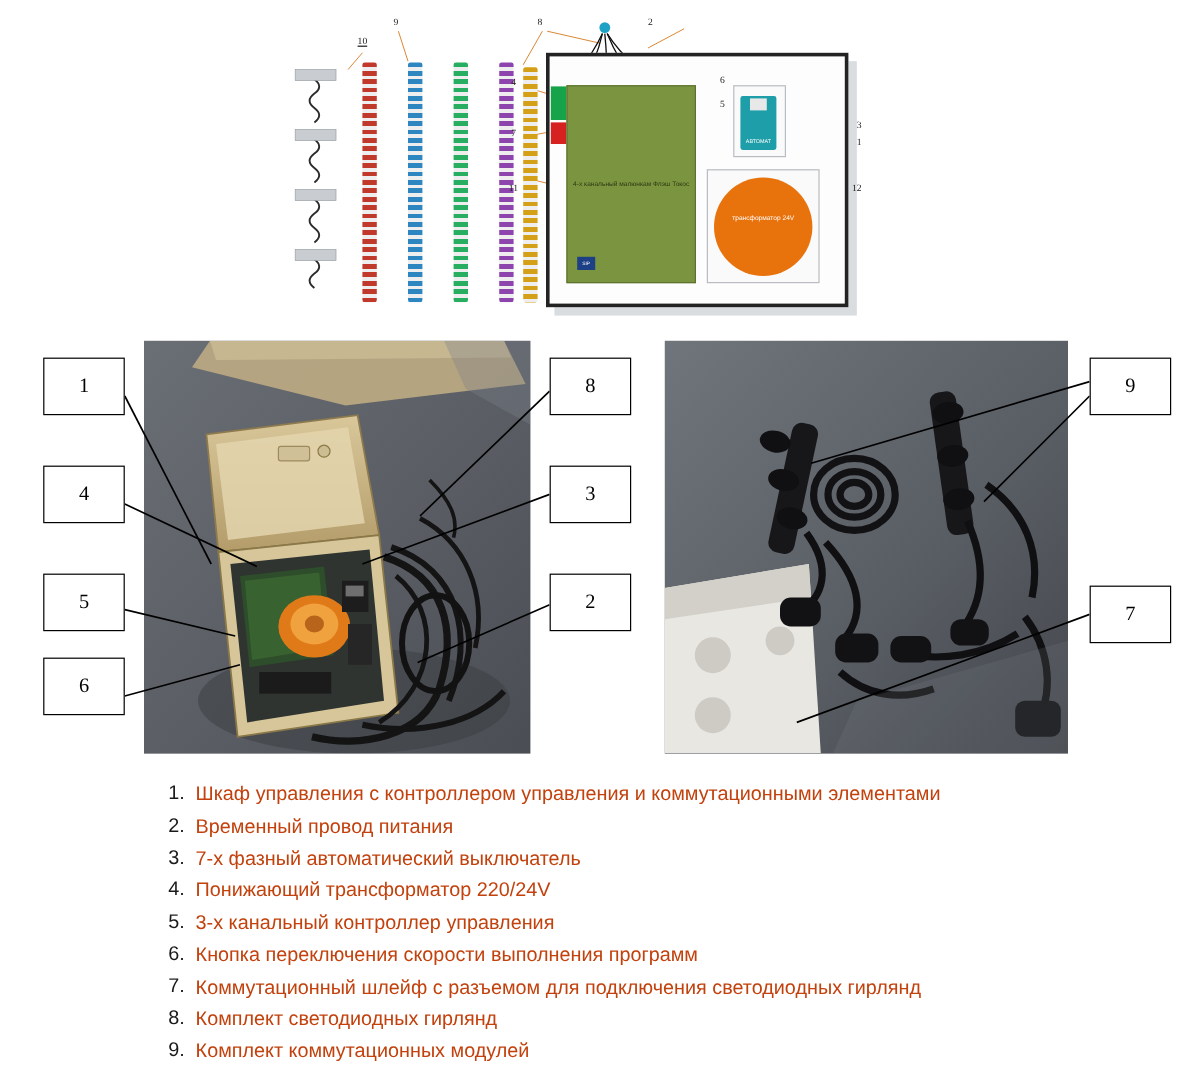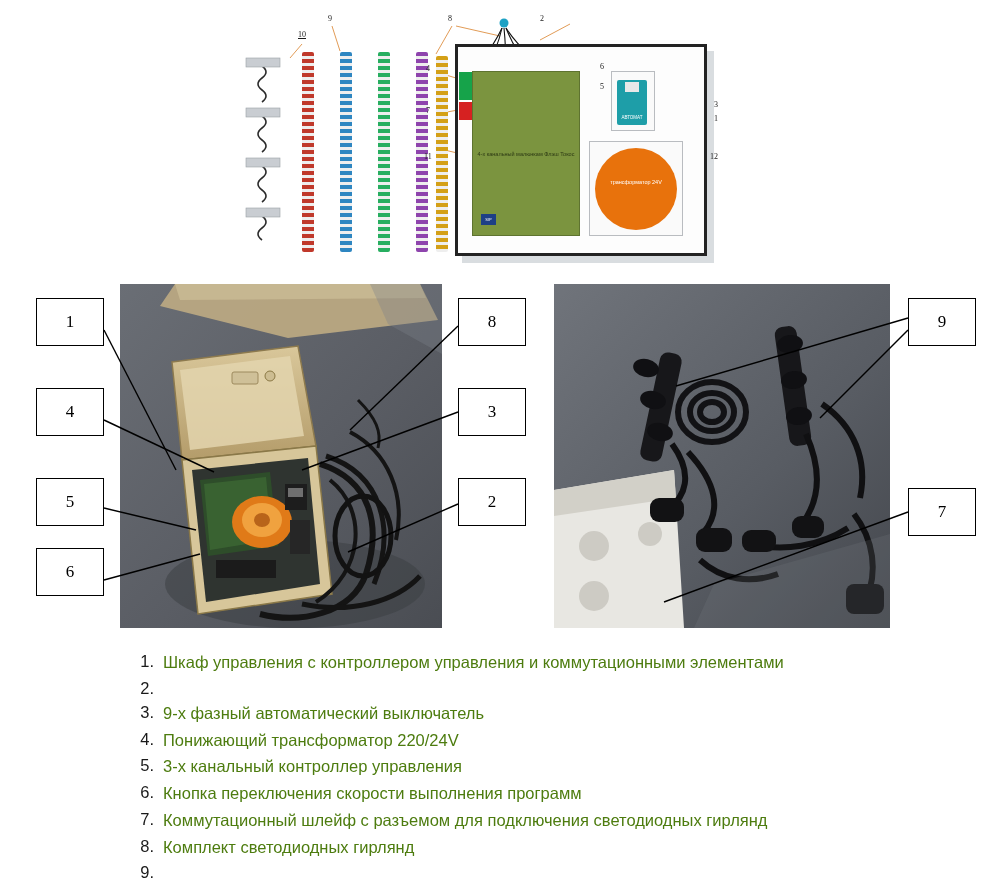--- a/index.html
+++ b/index.html
@@ -82,21 +82,21 @@
     display:flex; align-items:center; justify-content:center;
   }
 
   
   .legend { position:absolute; left:135px; top:652px; width:830px; }
   .legend-row { display:flex; align-items:flex-start; margin-bottom:5px; }
   .legend-num {
     width:28px; flex:0 0 28px; text-align:right; padding-right:9px;
     font-size:16.5px; color:#1a1a1a;
   }
-  .legend-text { font-size:16.5px; color:#4d7c0f; line-height:1.32; }
+  .legend-text { font-size:16.5px; color:#c2410c; line-height:1.32; }
 
   .lines { position:absolute; left:0; top:0; width:1000px; height:896px; pointer-events:none; }
 </style>
 </head>
 <body>
 
 <div id="root">
 
   <div class="schematic">
 
@@ -343,24 +343,25 @@
       <span>7</span>
     </div>
 
   <div class="legend">
     <div class="legend-row">
       <div class="legend-num">1.</div>
       <div class="legend-text">Шкаф управления с контроллером управления и коммутационными элементами</div>
     </div>
     <div class="legend-row">
       <div class="legend-num">2.</div>
+      <div class="legend-text">Временный провод питания</div>
     </div>
     <div class="legend-row">
       <div class="legend-num">3.</div>
-      <div class="legend-text">9-х фазный автоматический выключатель</div>
+      <div class="legend-text">7-х фазный автоматический выключатель</div>
     </div>
     <div class="legend-row">
       <div class="legend-num">4.</div>
       <div class="legend-text">Понижающий трансформатор 220/24V</div>
     </div>
     <div class="legend-row">
       <div class="legend-num">5.</div>
       <div class="legend-text">3-х канальный контроллер управления</div>
     </div>
     <div class="legend-row">
@@ -370,16 +371,17 @@
     <div class="legend-row">
       <div class="legend-num">7.</div>
       <div class="legend-text">Коммутационный шлейф с разъемом для подключения светодиодных гирлянд</div>
     </div>
     <div class="legend-row">
       <div class="legend-num">8.</div>
       <div class="legend-text">Комплект светодиодных гирлянд</div>
     </div>
     <div class="legend-row">
       <div class="legend-num">9.</div>
+      <div class="legend-text">Комплект коммутационных модулей</div>
     </div>
   </div>
 
 </div>
 
 </body></html>

